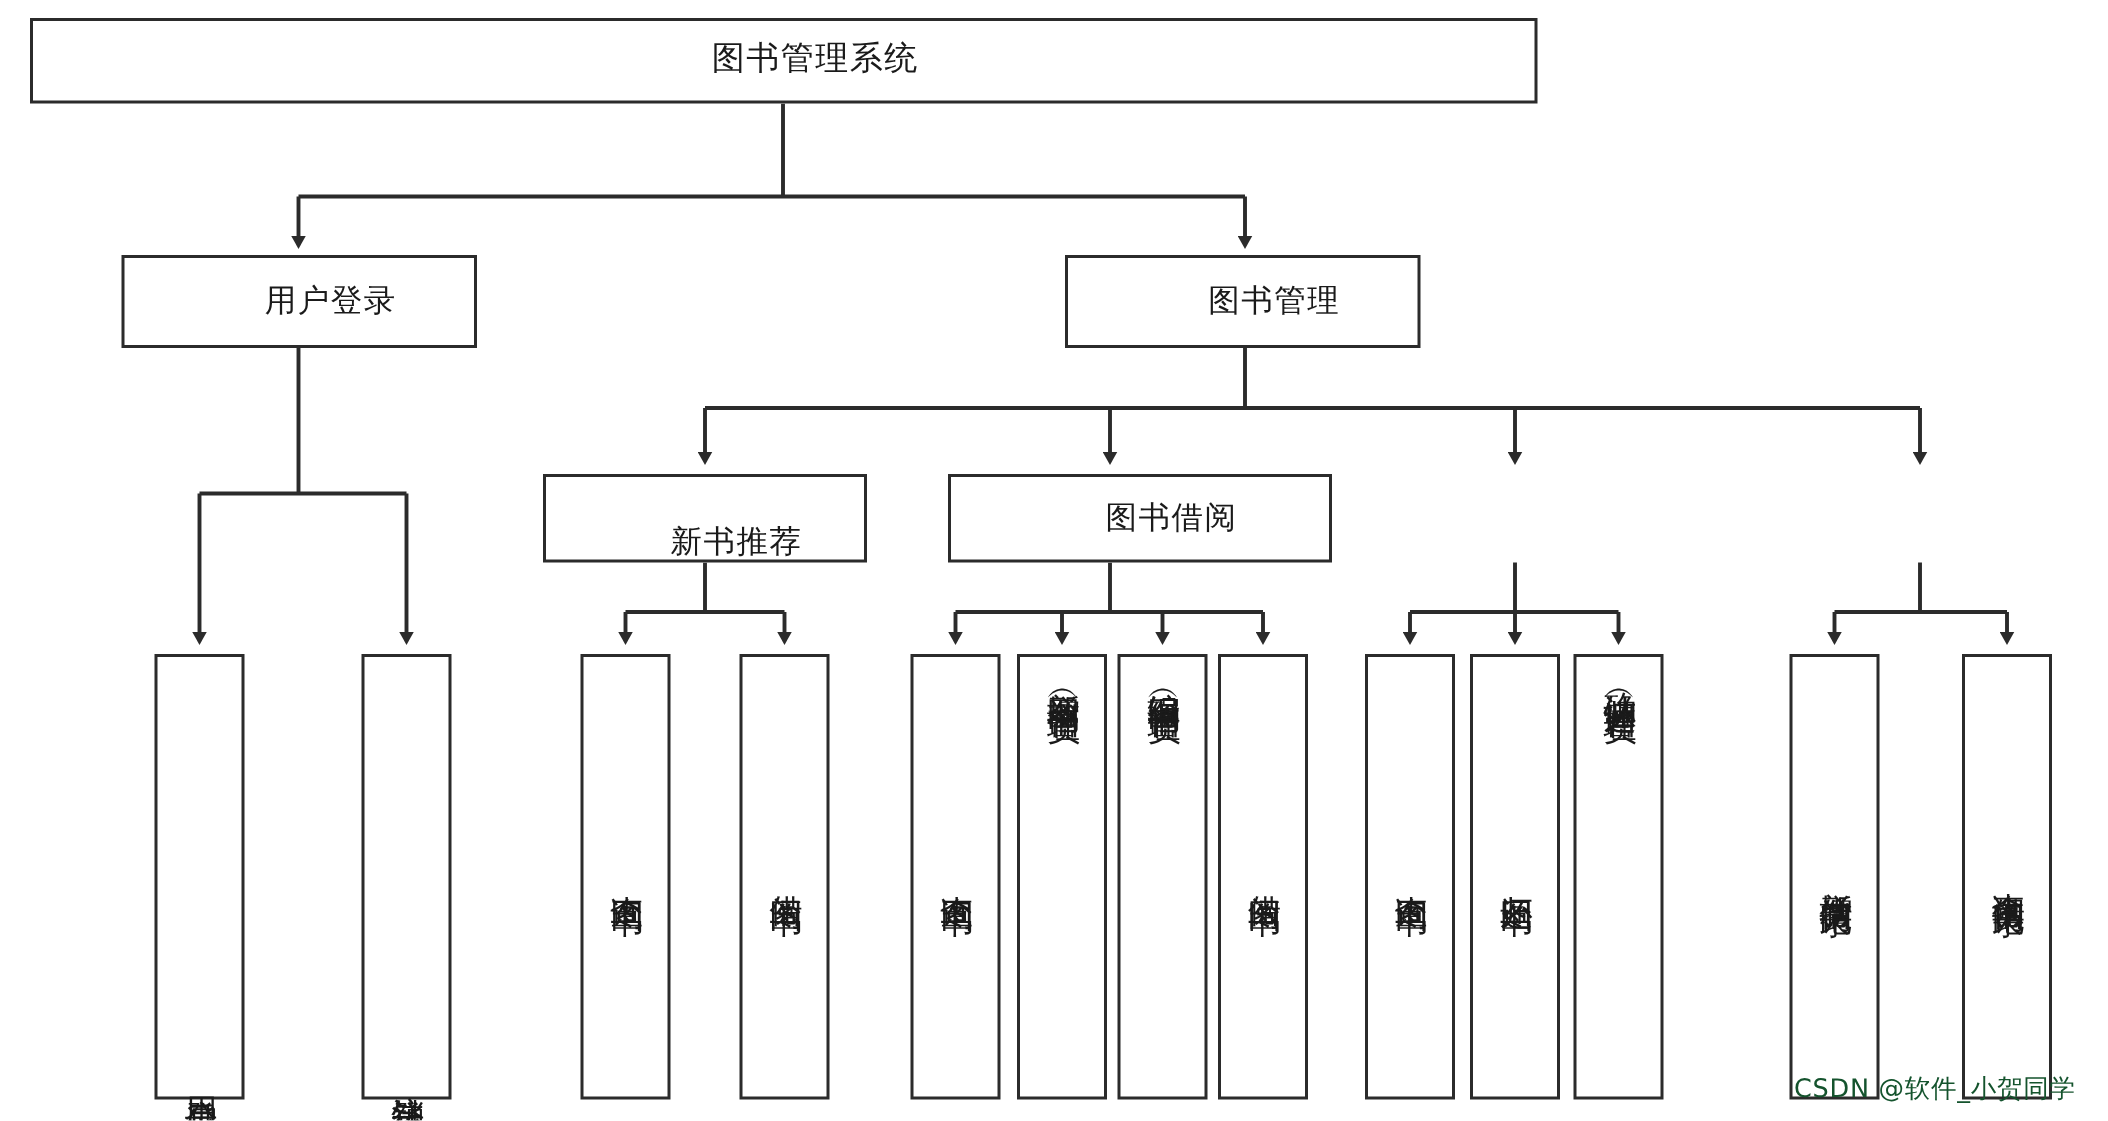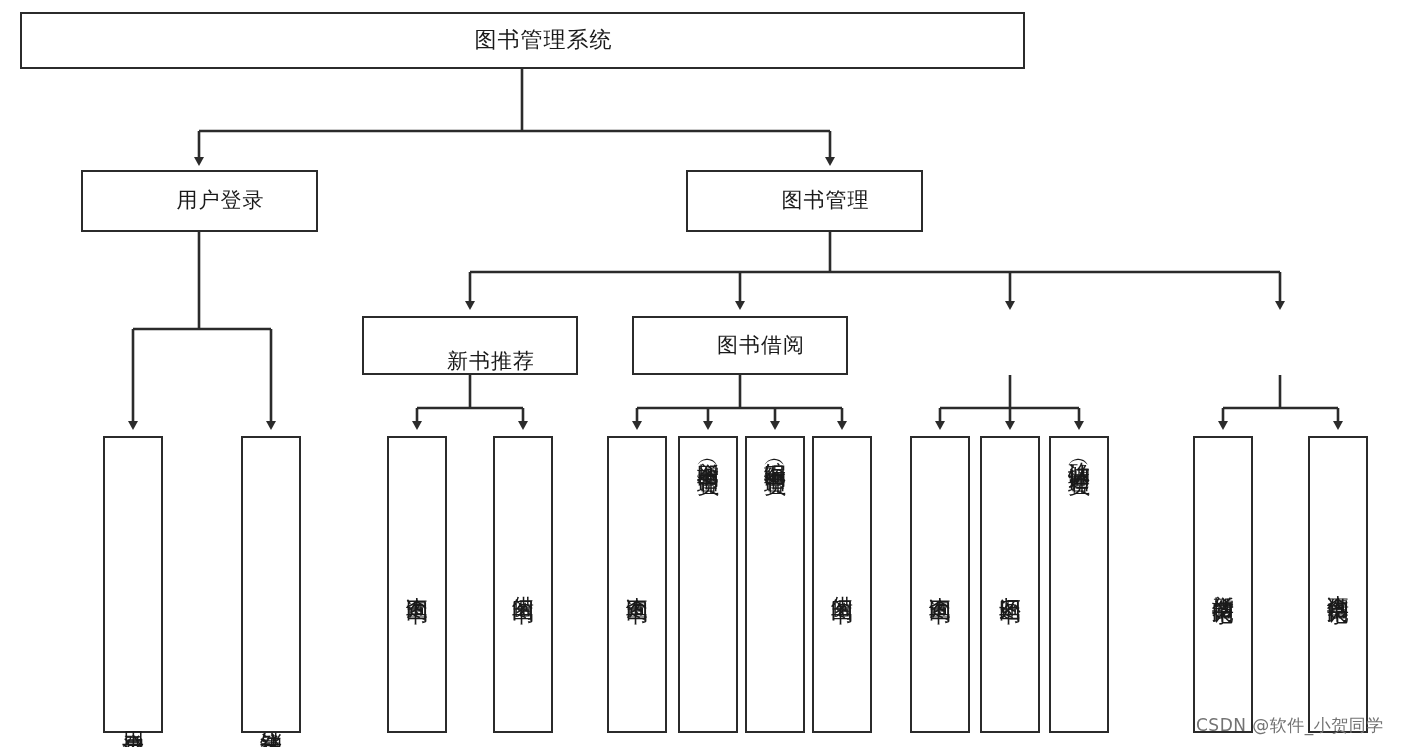--- a/index.html
+++ b/index.html
@@ -57,21 +57,21 @@
     white-space: nowrap;
   }
   .node-v.mid {
     justify-content: center;
   }
   .watermark {
     position: absolute;
     left: 1196px;
     top: 714px;
     font-size: 17px;
-    color: #737373;
+    color: #14532d;
     white-space: nowrap;
     letter-spacing: 0.5px;
   }
 </style>
 </head>
 <body>
 
 <div id="canvas">
 
   <svg id="edges" viewBox="0 0 1405 747" width="1405" height="747">
@@ -124,28 +124,28 @@
     </g>
   </svg>
 
   <div class="node node-h node-root" style="left:20px; top:12px; width:1005px; height:57px;">
     <span>图书管理系统</span>
   </div>
 
   <div class="node node-h" style="left:81px; top:170px; width:237px; height:62px;">
     <span>用户登录</span>
   </div>
-  <div class="node node-h" style="left:686px; top:170px; width:237px; height:62px;font-family:Liberation Serif, serif;">
+  <div class="node node-h" style="left:710px; top:170px; width:237px; height:62px;font-family:Liberation Serif, serif;">
     <span>图书管理</span>
   </div>
 
   <div class="node node-h" style="left:362px; top:316px; width:216px; height:59px;align-items:flex-end;">
     <span>新书推荐</span>
   </div>
-  <div class="node node-h" style="left:632px; top:316px; width:216px; height:59px;">
+  <div class="node node-h" style="left:632px; top:316px; width:256px; height:59px;">
     <span>图书借阅</span>
   </div>
 
   <div class="node node-v" style="left:103px; top:436px; width:60px; height:297px;">
     <span>用户登录</span>
   </div>
   <div class="node node-v" style="left:241px; top:436px; width:60px; height:297px;">
     <span>注销登录</span>
   </div>
 

